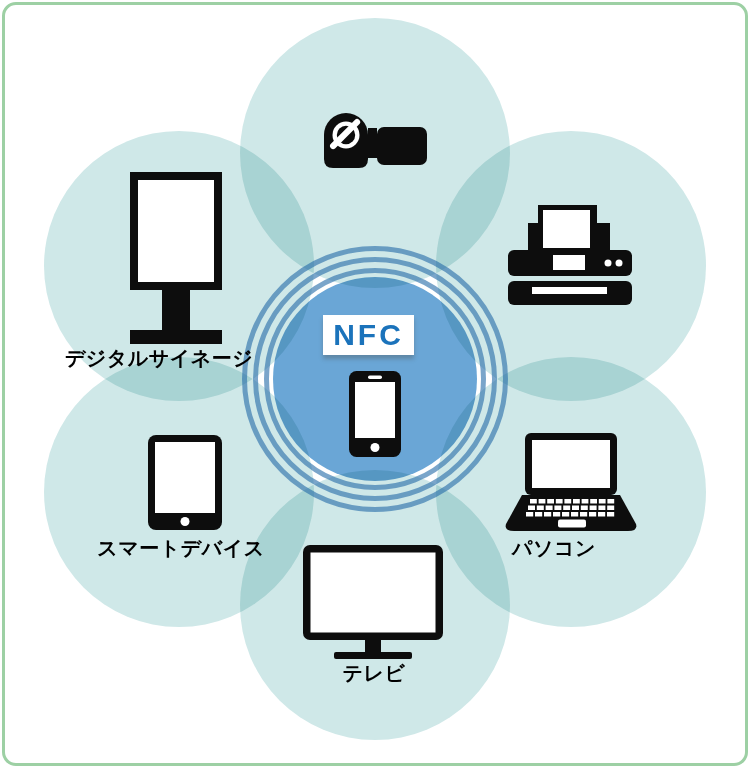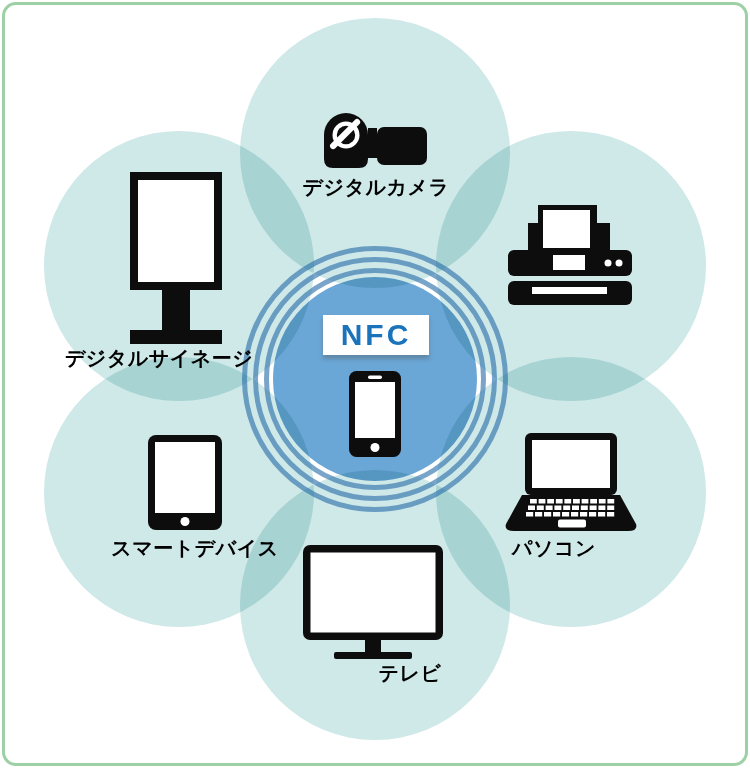--- a/index.html
+++ b/index.html
@@ -15,40 +15,40 @@
   .petal.p-lr{left:436px;top:357px;}
   .petal.p-bottom{left:240px;top:470px;}
   .petal.p-ll{left:44px;top:357px;}
   .petal.p-ul{left:44px;top:131px;}
   .ring{position:absolute;border-radius:50%;border:5px solid var(--signal-ring,rgba(40,110,170,.62));}
   .ring.r1{left:264px;top:268px;width:212px;height:212px;}
   .ring.r2{left:253px;top:257px;width:234px;height:234px;}
   .ring.r3{left:242px;top:246px;width:256px;height:256px;}
   .disc{position:absolute;left:273px;top:277px;width:204px;height:204px;border-radius:50%;
         background:var(--center-circle,#6aa6d6);mix-blend-mode:multiply;}
-  .nfc-box{position:absolute;left:323px;top:315px;width:106px;height:40px;background:#fff;
+  .nfc-box{position:absolute;left:323px;top:315px;width:91px;height:40px;background:#fff;
            box-shadow:0 4px 4px rgba(80,90,95,.4);display:flex;align-items:center;justify-content:center;
            z-index:10;}
   .nfc-box span{font-size:30px;font-weight:bold;letter-spacing:3px;color:var(--nfc-text,#1b73bb);}
   .icon{position:absolute;color:var(--icon,#0d0d0d);z-index:8;}
   .icon svg{display:block;}
   .i-phone{left:349px;top:371px;}
   .i-camera{left:323px;top:112px;}
   .i-printer{left:508px;top:205px;}
   .i-signage{left:130px;top:172px;}
   .i-tablet{left:148px;top:435px;}
   .i-laptop{left:505px;top:433px;}
   .i-tv{left:303px;top:545px;}
   .dev-label{position:absolute;transform:translateX(-50%);white-space:nowrap;z-index:9;
              font-size:20px;font-weight:bold;letter-spacing:.5px;color:#000;}
   .l-camera{left:376px;top:174px;}
   .l-printer{left:564px;top:308px;}
   .l-pc{left:554px;top:535px;}
-  .l-tv{left:374px;top:660px;margin-left:36px;}
-  .l-smart{left:181px;top:535px;margin-left:14px;}
+  .l-tv{left:374px;top:660px;}
+  .l-smart{left:181px;top:535px;}
   .l-signage{left:159px;top:345px;}
 </style>
 </head>
 <body>
 
 <div class="stage">
   <div class="frame"></div>
 
   <div class="layer">
     <div class="petal p-top"></div>
@@ -84,21 +84,20 @@
     <svg width="104" height="60" viewBox="0 0 104 60" fill="currentColor">
       <circle cx="23" cy="23" r="22"></circle>
       <path d="M1,23 H45 V47 Q45,56 36,56 H10 Q1,56 1,47 Z"></path>
       <circle cx="23" cy="23" r="13.5" fill="#fff"></circle>
       <circle cx="23" cy="23" r="9.2"></circle>
       <rect x="3" y="18.6" width="40" height="6.2" rx="3.1" fill="#fff" transform="rotate(-45 23 23)"></rect>
       <rect x="45" y="16" width="9" height="30"></rect>
       <rect x="54" y="15" width="50" height="38" rx="7"></rect>
     </svg>
   </div>
-  <div class="dev-label l-camera">デジタルカメラ</div>
 
   <div class="icon i-printer">
     <svg width="124" height="100" viewBox="0 0 124 100" fill="currentColor">
       <path d="M30,0 H89 V18 H102 V45 H20 V18 H30 Z"></path>
       <rect x="35" y="5" width="47" height="38" fill="#fff"></rect>
       <rect x="0" y="45" width="124" height="26" rx="6"></rect>
       <rect x="45" y="50" width="32" height="15" fill="#fff"></rect>
       <circle cx="100" cy="58" r="3.5" fill="#fff"></circle>
       <circle cx="111" cy="58" r="3.5" fill="#fff"></circle>
       <rect x="0" y="76" width="124" height="24" rx="6"></rect>

